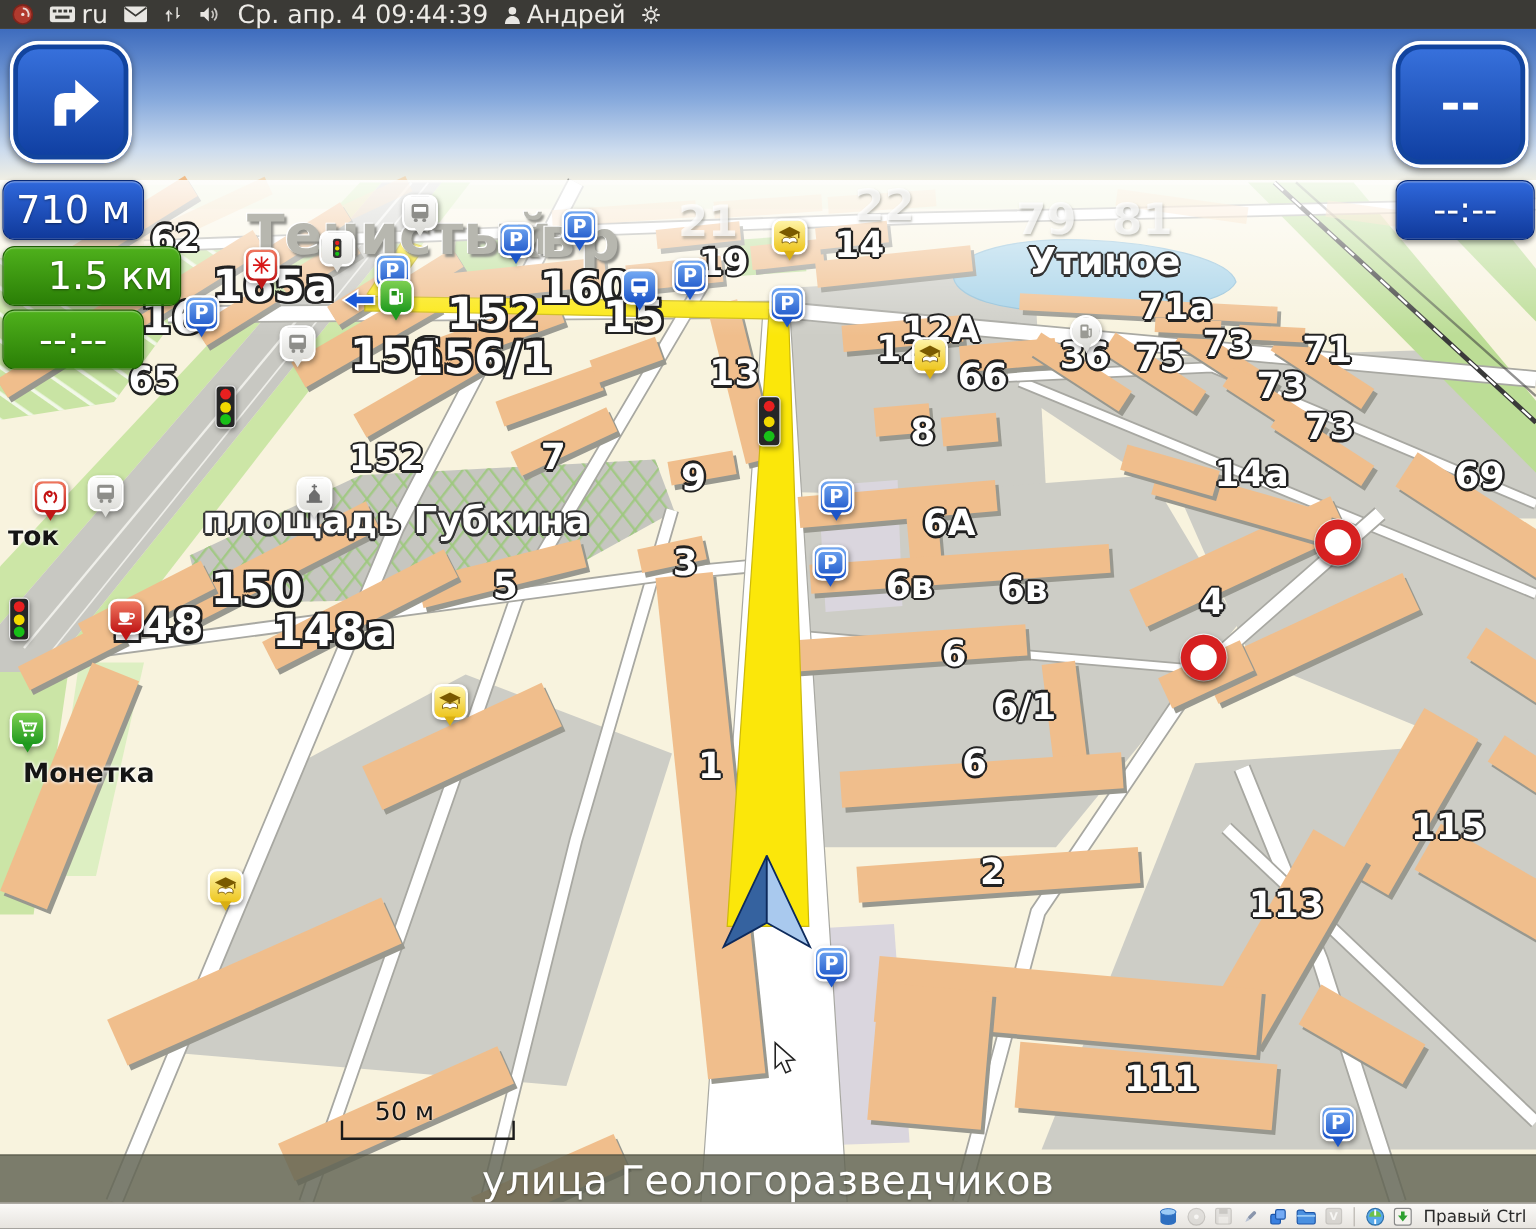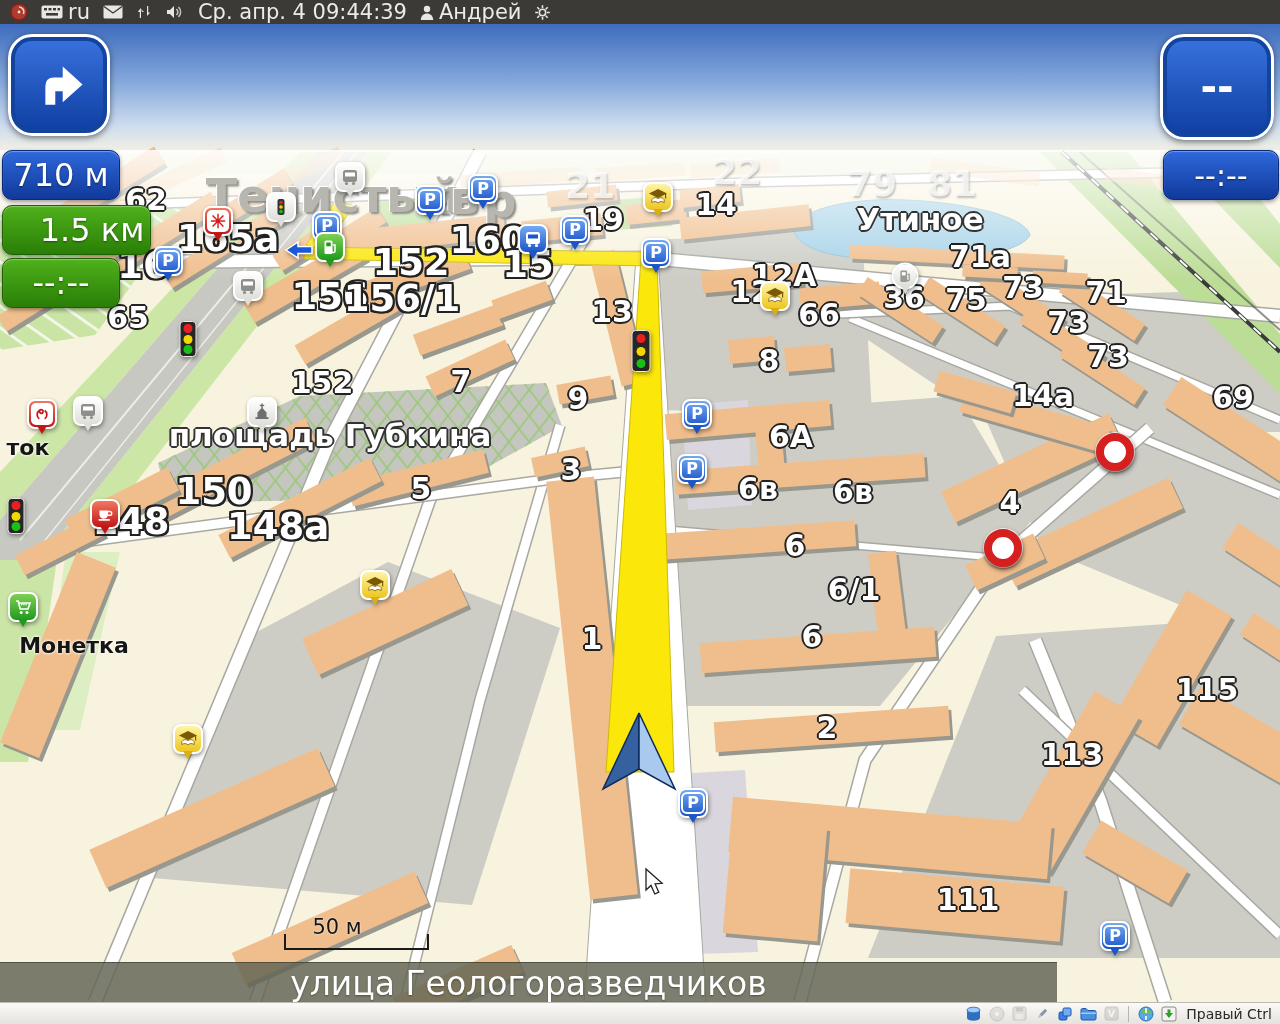--- a/index.html
+++ b/index.html
@@ -54,21 +54,21 @@
     display:flex;align-items:center;justify-content:center;}
   .sign-left{left:8px;top:34px;width:102px;height:102px;}
   .sign-right{left:1160px;top:34px;width:114px;height:106px;color:#fff;font-size:40px;font-weight:bold;}
   .infobox{position:absolute;left:2px;width:116px;height:48px;border-radius:10px;color:#fff;font-size:32px;z-index:5;
     display:flex;align-items:center;justify-content:center;text-shadow:0 1px 2px rgba(0,0,0,.45);
     box-shadow:0 2px 4px rgba(0,0,0,.4),inset 0 1px 1px rgba(255,255,255,.35);}
   .bluebox{background:linear-gradient(#2F68DC,#10399A);border:1px solid #0A2B78;}
   .greenbox{background:linear-gradient(#4FB11C,#2A7E06);border:1px solid #1E6004;}
   .right-time{left:1163px;width:114px;top:150px;font-size:30px;}
   
-  .streetbar{position:absolute;left:0;top:962px;width:1057px;height:40px;background:rgba(99,101,85,.84);
+  .streetbar{position:absolute;left:0;top:962px;width:1280px;height:40px;background:rgba(99,101,85,.84);
     border-top:1px solid rgba(40,40,30,.5);display:flex;align-items:center;justify-content:center;z-index:6;}
   .streetbar span{color:#fff;font-size:33px;text-shadow:0 1px 2px rgba(0,0,0,.35);}
   .statusbar{position:absolute;left:0;top:1002px;width:1280px;height:22px;z-index:20;box-sizing:border-box;
     background:linear-gradient(#FBFAF8,#E6E3DE);border-top:1px solid #BDBAB4;
     display:flex;align-items:center;justify-content:flex-end;gap:7px;padding:0 8px;}
   .statusbar svg{display:block;}
   .statusbar .dim{opacity:.4;}
   .statusbar .sep{width:1px;height:16px;background:#B8B5AF;margin:0 2px;}
   .hostkey{font-size:14px;color:#2A2A2A;margin-left:2px;}
 </style>

